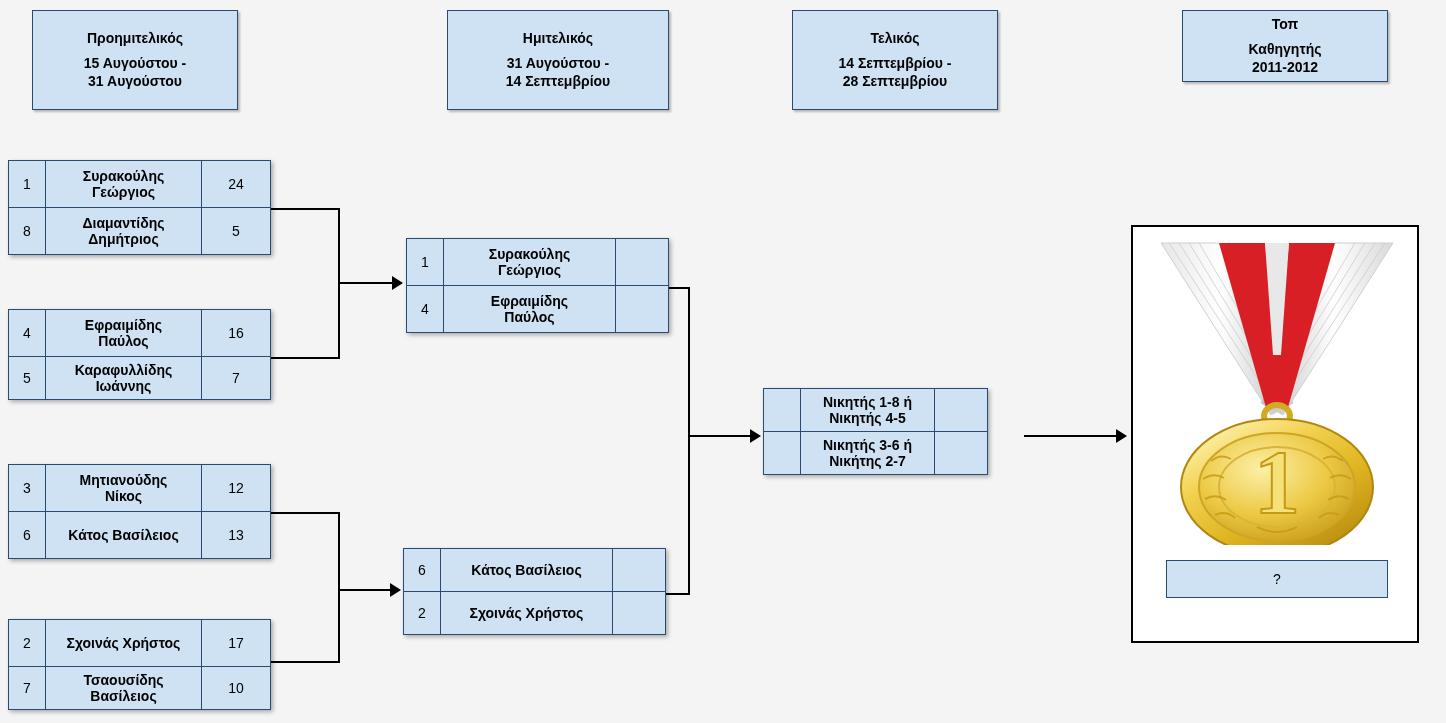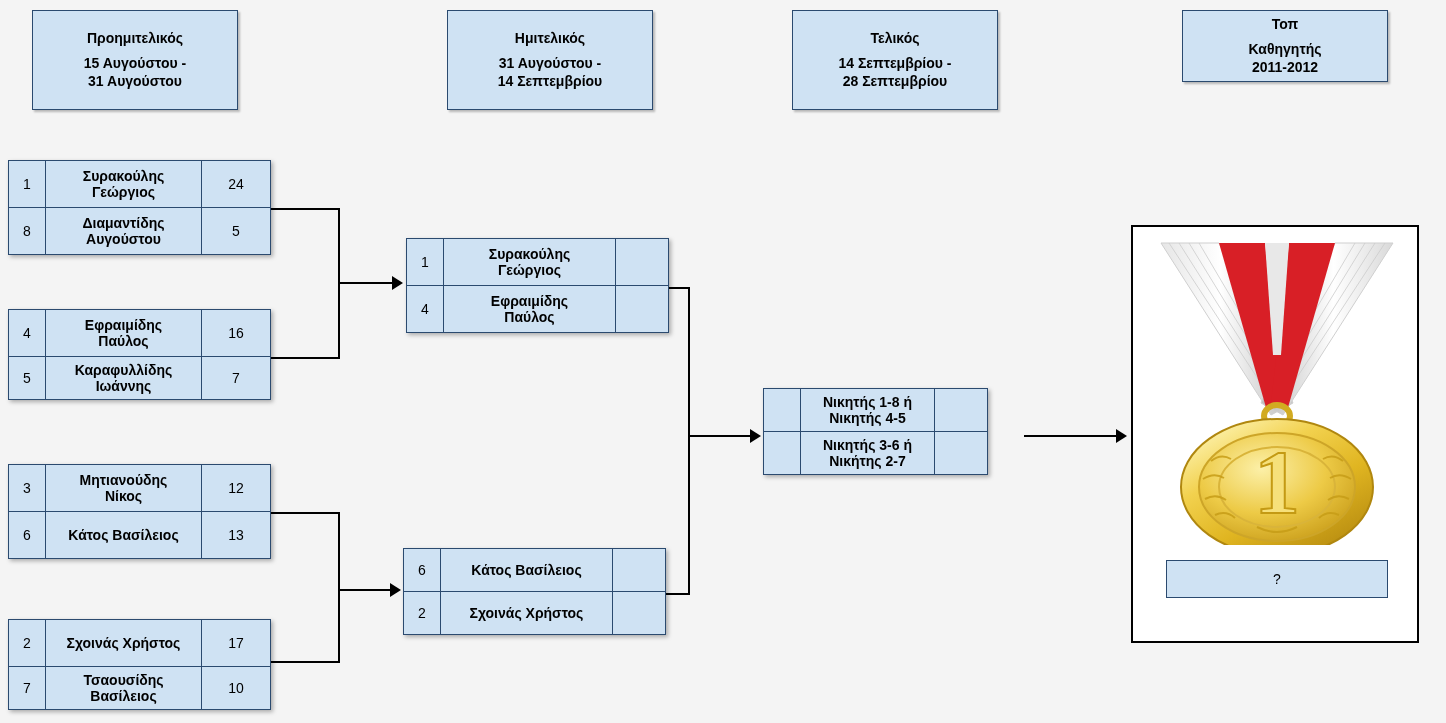--- a/index.html
+++ b/index.html
@@ -124,21 +124,21 @@
 <body>
 
 <div id="stage">
 
   <div class="round-header" style="left:32px; top:10px; width:206px; height:100px;">
     <div class="rh-title">Προημιτελικός</div>
     <div class="rh-dates">15 Αυγούστου -
 31 Αυγούστου</div>
   </div>
 
-  <div class="round-header" style="left:447px; top:10px; width:206px; height:100px;">
+  <div class="round-header" style="left:447px; top:10px; width:222px; height:100px;">
     <div class="rh-title">Ημιτελικός</div>
     <div class="rh-dates">31 Αυγούστου -
 14 Σεπτεμβρίου</div>
   </div>
 
   <div class="round-header" style="left:792px; top:10px; width:206px; height:100px;">
     <div class="rh-title">Τελικός</div>
     <div class="rh-dates">14 Σεπτεμβρίου -
 28 Σεπτεμβρίου</div>
   </div>
@@ -179,21 +179,21 @@
   <div class="match shadowed" style="left:8px; top:160px; width:262px;">
     <div class="mrow">
       <div class="cell seed">1</div>
       <div class="cell name" style="height:48px;">Συρακούλης
 Γεώργιος</div>
       <div class="cell score">24</div>
     </div>
     <div class="mrow">
       <div class="cell seed">8</div>
       <div class="cell name" style="height:48px;">Διαμαντίδης
-Αυγούστου</div>
+Δημήτριος</div>
       <div class="cell score">5</div>
     </div>
   </div>
 
   <div class="match shadowed" style="left:8px; top:309px; width:262px;">
     <div class="mrow">
       <div class="cell seed">4</div>
       <div class="cell name" style="height:48px;">Εφραιμίδης
 Παύλος</div>
       <div class="cell score">16</div>

